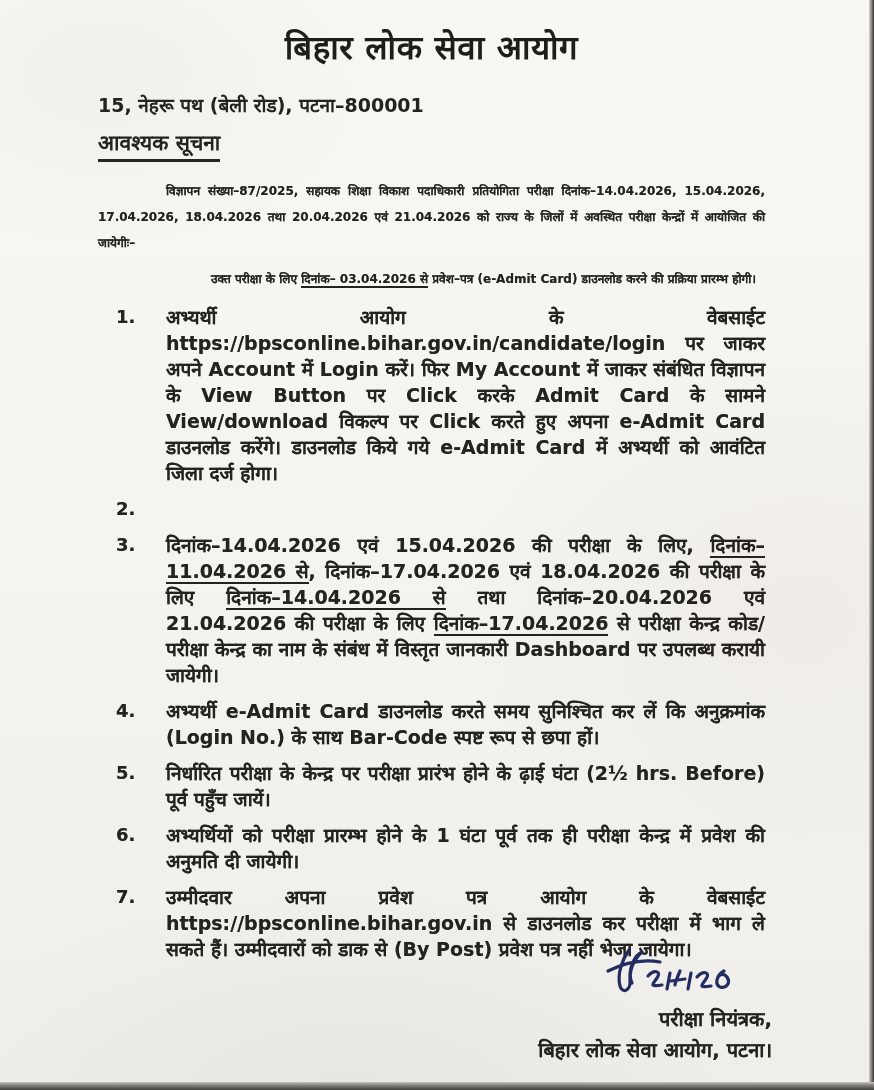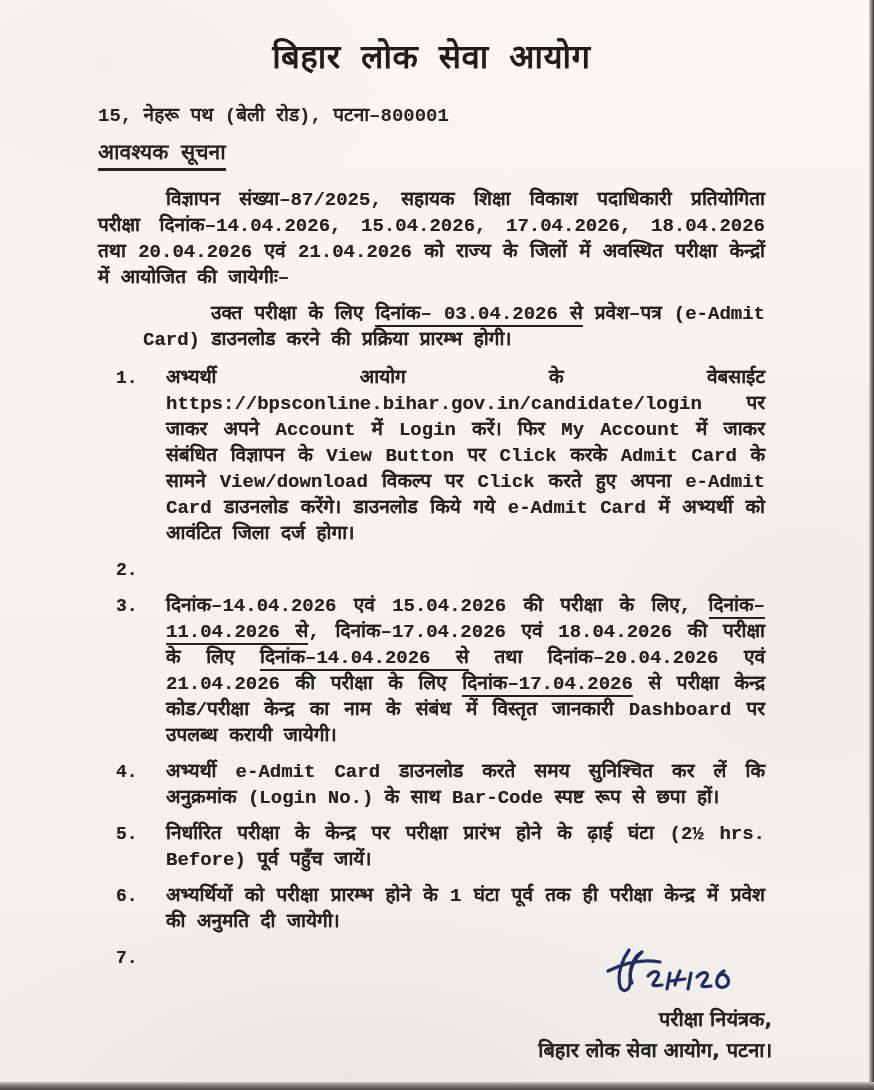--- a/index.html
+++ b/index.html
@@ -10,21 +10,21 @@
     margin: 0 auto;
     overflow: hidden;
     background:
       radial-gradient(ellipse 420px 260px at 12% 6%, rgba(120,110,100,0.05), transparent 70%),
       radial-gradient(ellipse 500px 420px at 92% 55%, rgba(150,110,100,0.05), transparent 70%),
       radial-gradient(ellipse 600px 300px at 40% 100%, rgba(110,105,95,0.06), transparent 70%),
       linear-gradient(180deg, #f8f7f4 0%, #f4f3ef 55%, #efeeea 100%);
     font-family: "DejaVu Sans", "Liberation Sans", sans-serif;
     color: #24231f;
   }
-  .content { padding: 33px 109px 0 98px; font-family: Liberation Mono, monospace; }
+  .content { padding: 24px 109px 0 98px; }
 
   .org-name {
     text-align: center;
     font-size: 33px;
     font-weight: 700;
     letter-spacing: 0.5px;
     color: #1e1d1a;
   }
   .address {
     text-align: left;
@@ -36,21 +36,21 @@
   .notice-title {
     display: inline-block;
     font-size: 21px;
     font-weight: 700;
     border-bottom: 3px solid #26251f;
     padding-bottom: 3px;
   }
 
   .para {
     margin: 0;
-    font-size: 19px;
+    font-size: 12px;
     line-height: 26px;
     font-weight: 600;
     text-align: justify;
     text-shadow: 0 0 0.5px rgba(30,28,24,0.55);
   }
   .indent { text-indent: 68px; }
   .mt1 { margin-top: 16px; }
   .mt2 { margin-top: 10px; margin-left: 45px; }
 
   .list { margin-top: 12px; }
@@ -152,20 +152,21 @@
         <div class="item-body">निर्धारित परीक्षा के केन्द्र पर परीक्षा प्रारंभ होने के ढ़ाई घंटा (2½ hrs. Before) पूर्व पहुँच जायें।</div>
       </div>
 
       <div class="item">
         <div class="item-num">6.</div>
         <div class="item-body">अभ्यर्थियों को परीक्षा प्रारम्भ होने के 1 घंटा पूर्व तक ही परीक्षा केन्द्र में प्रवेश की अनुमति दी जायेगी।</div>
       </div>
 
       <div class="item">
         <div class="item-num">7.</div>
+        <div class="item-body"><span>उम्मीदवार अपना प्रवेश पत्र आयोग के वेबसाईट https://bpsconline.bihar.gov.in से डाउनलोड कर परीक्षा में भाग ले सकते हैं। </span><span class="b">उम्मीदवारों को डाक से (By Post) प्रवेश पत्र नहीं भेजा जायेगा।</span></div>
       </div>
 
     </div>
   </div>
 
   <svg class="signature-scribble" width="142" height="56" viewBox="0 0 142 56">
     <g fill="none" stroke="#232d62" stroke-width="3.2" stroke-linecap="round" stroke-linejoin="round">
       <path d="M33,6 C26,16 21,30 24,42 C26,50 35,47 34,36 C33,23 39,11 46,8 C38,15 31,29 36,39"></path>
       <path d="M12,27 C30,18 48,15 64,18"></path>
       <path d="M52,32 C58,25 66,27 61,34 C57,40 52,43 66,41"></path>

